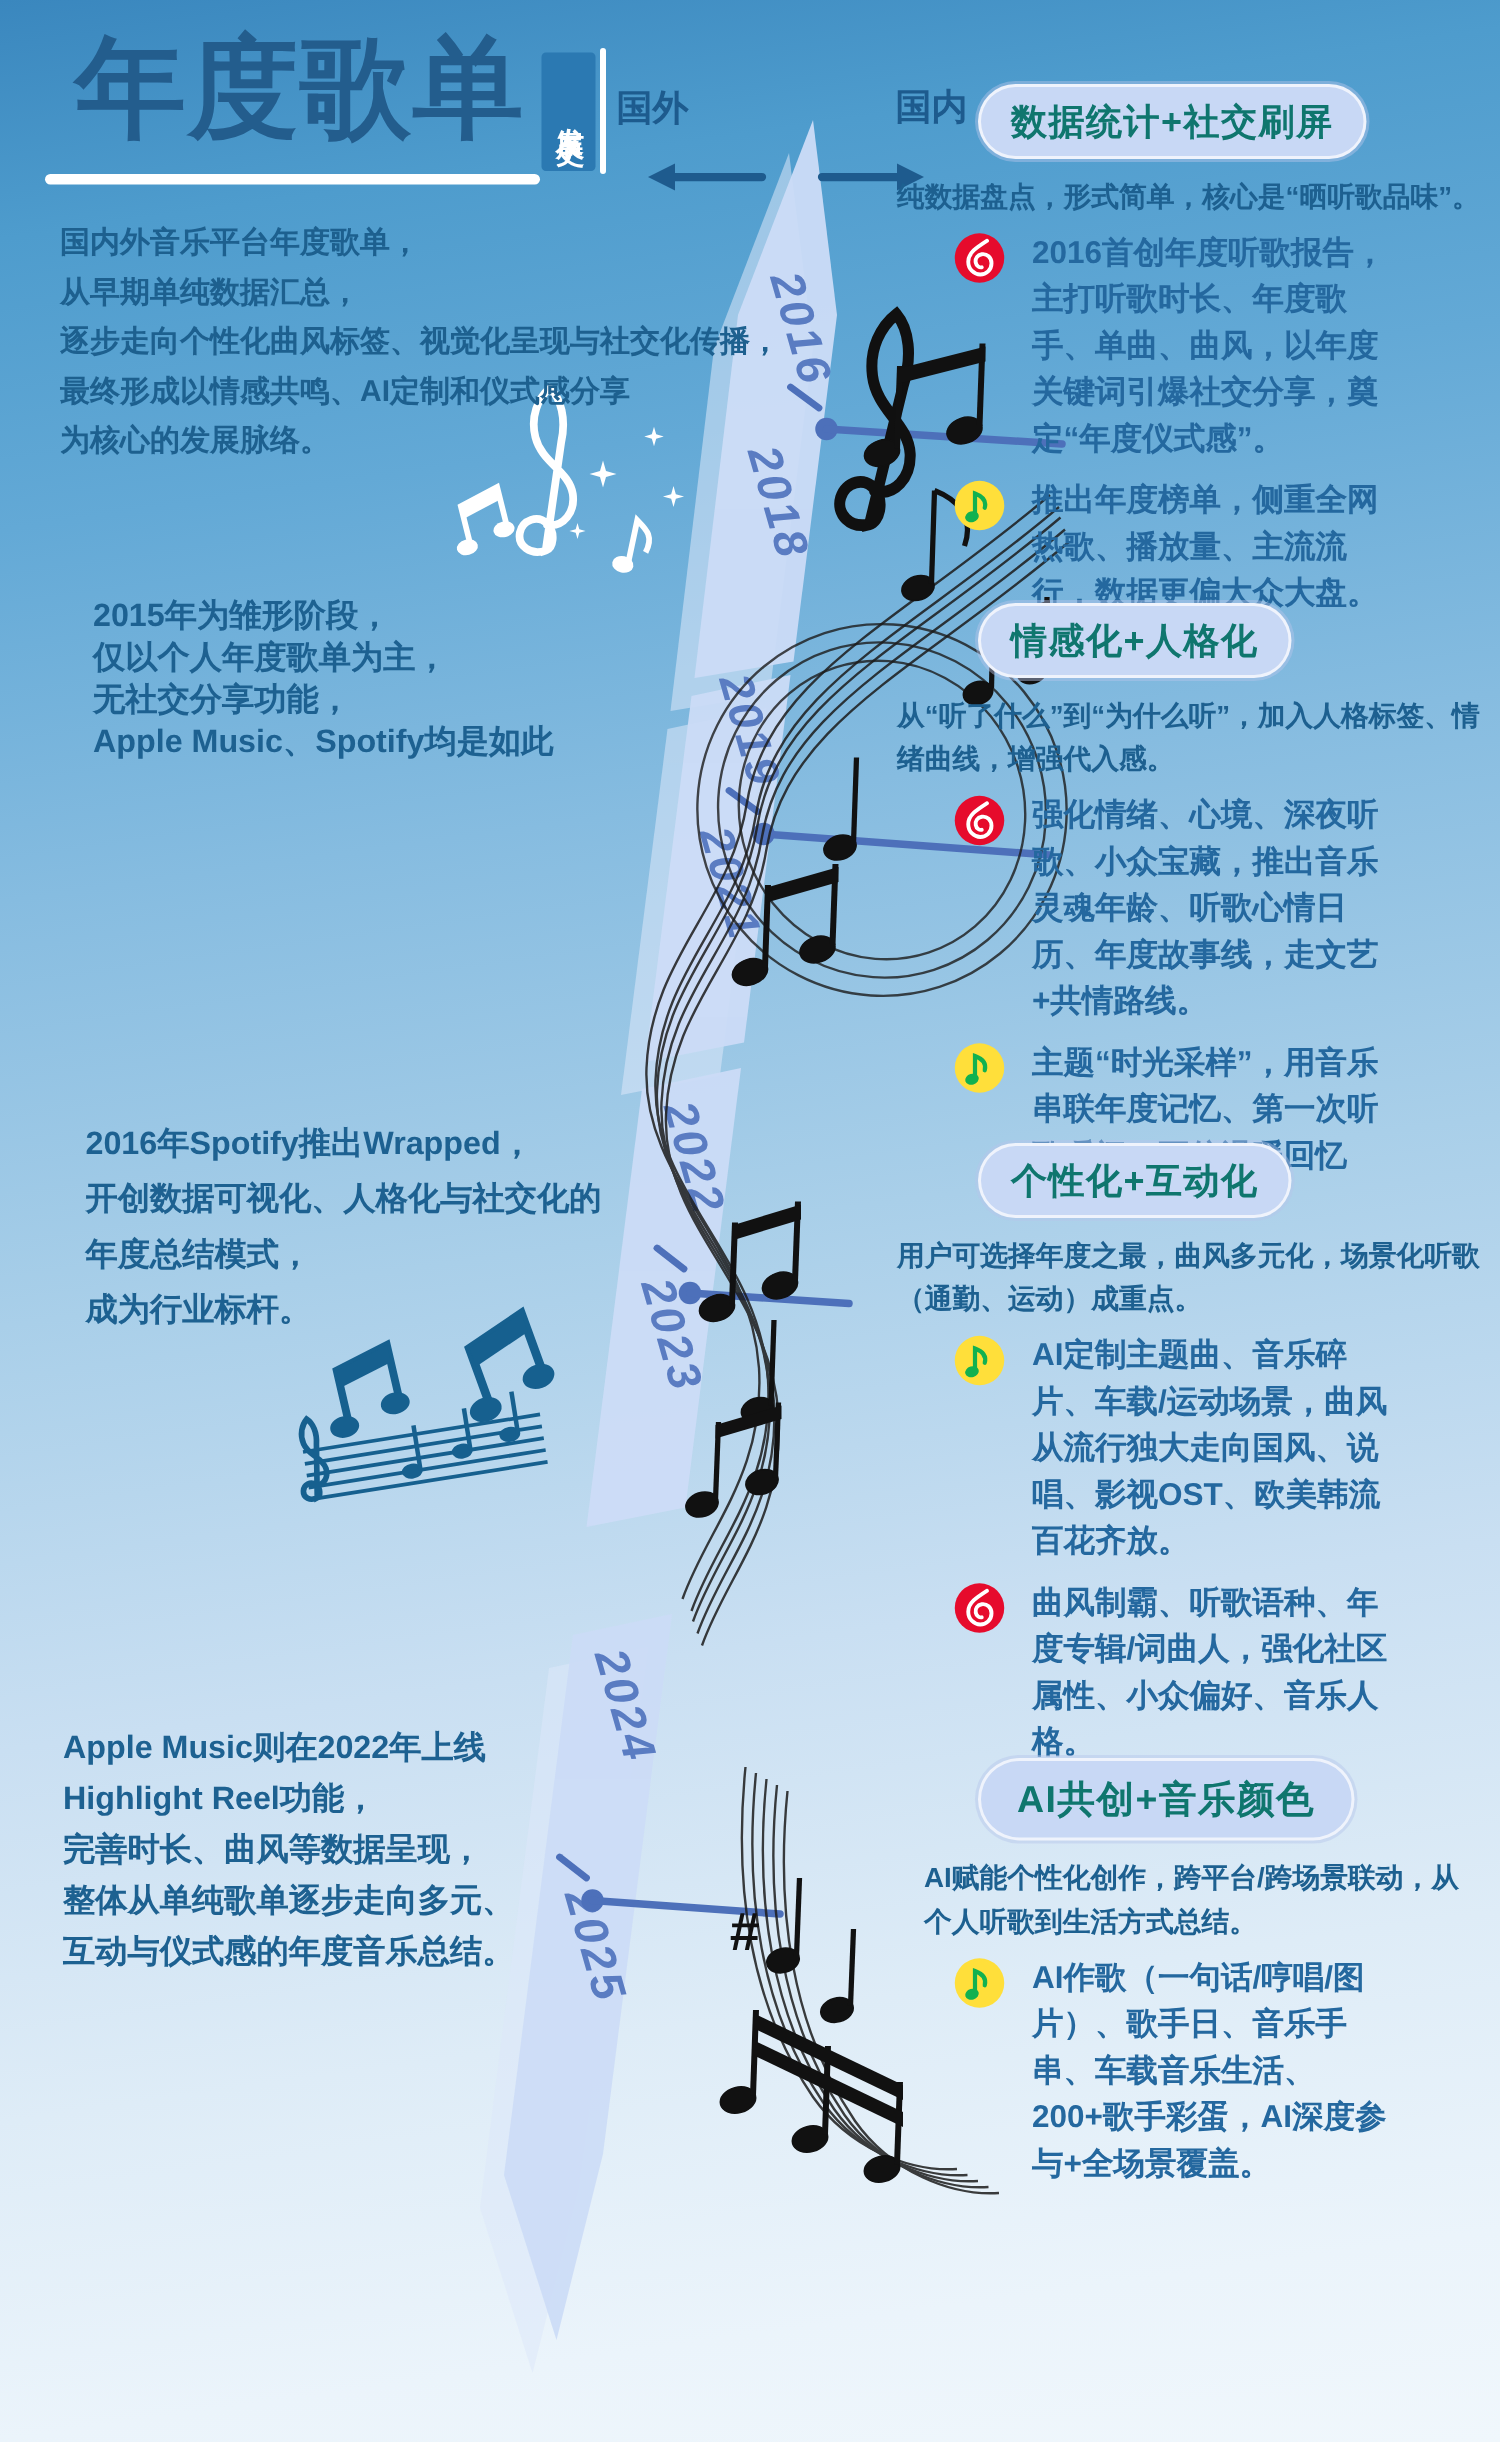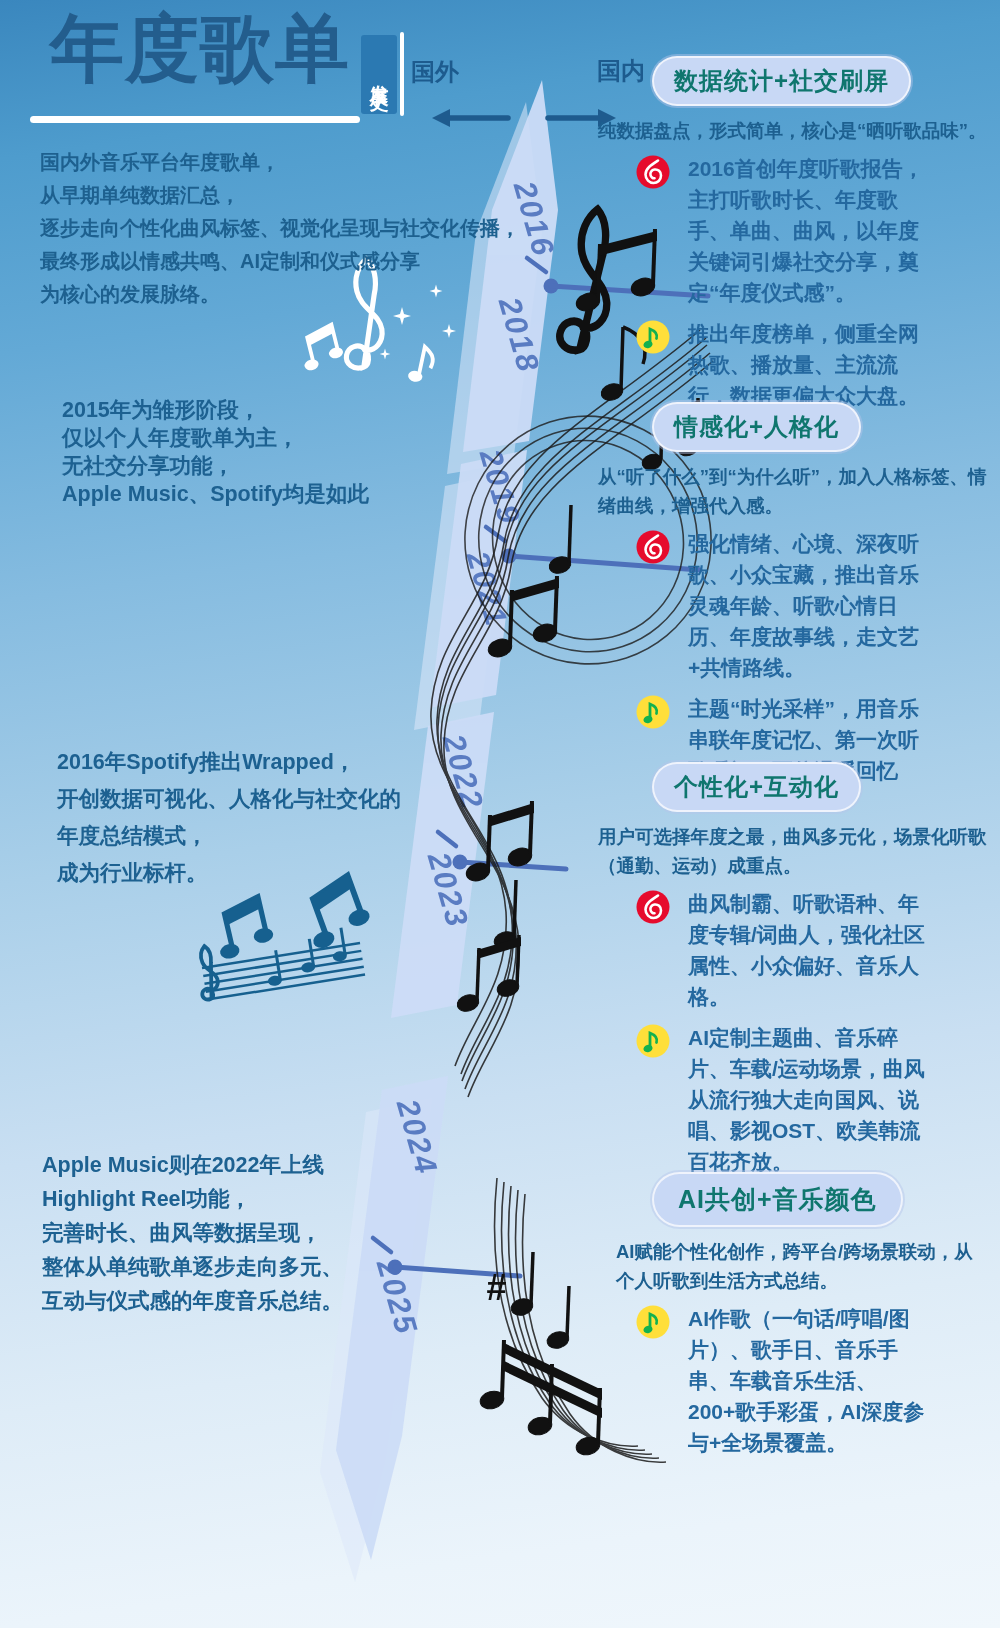--- a/index.html
+++ b/index.html
@@ -4,21 +4,21 @@
 <style>
   html,body{margin:0;padding:0;background:#dfeaf4;}
   .canvas{
     position:relative;width:1000px;height:1628px;overflow:hidden;
     font-family:"Liberation Sans","DejaVu Sans",sans-serif;
     background:linear-gradient(172deg,#3a87be 0%,#4e9ccd 9%,#63a9d6 20%,#86bce0 34%,#a9cfe9 50%,#c9dff2 66%,#deecf7 80%,#ebf4fb 92%,#f0f7fc 100%);
   }
   .deco{position:absolute;left:0;top:0;z-index:1;pointer-events:none;}
   .layer{position:absolute;z-index:2;}
 
-  .page-title{left:50px;top:8px;font-size:74px;font-weight:bold;color:#235d8d;letter-spacing:1px;line-height:1.1;margin:0;}
+  .page-title{left:50px;top:18px;font-size:74px;font-weight:bold;color:#235d8d;letter-spacing:1px;line-height:1.1;margin:0;}
   .title-underline{left:30px;top:116px;width:330px;height:7px;background:#ffffff;border-radius:4px;}
   .era-badge{left:361px;top:35px;width:36px;height:79px;background:#2b79b2;border-radius:3px;
     color:#fff;font-size:19px;font-weight:bold;writing-mode:vertical-rl;text-align:center;letter-spacing:3px;line-height:36px;}
   .era-line{left:400px;top:32px;width:4px;height:84px;background:#fff;border-radius:2px;}
 
   .col-label{font-size:24px;font-weight:bold;color:#1d5b8e;}
   .col-label.l{left:411px;top:56px;}
   .col-label.r{left:597px;top:55px;}
 
   .pre{white-space:pre-line;}
@@ -282,36 +282,36 @@
       <p class="itext">主题“时光采样”，用音乐串联年度记忆、第一次听歌瞬间，更偏温暖回忆向。</p>
     </div>
   </section>
 
   <section class="sec s3">
     <div class="pill">个性化+互动化</div>
     <p class="sec-intro">用户可选择年度之最，曲风多元化，场景化听歌（通勤、运动）成重点。</p>
     <div class="item">
       <span class="picon">
         <svg width="34" height="34" viewBox="0 0 34 34">
-            <circle cx="17" cy="17" r="16.5" fill="#e60b2c"></circle>
-            <path d="M22 5.5 C15 10 9.5 13.5 9.5 19.5 C9.5 24.5 13.5 28 17.5 28 C21.5 28 25 25 25 20.5 C25 16.5 22 14 18.5 14.5 C15.5 15 14 17.5 14.5 20 C15 22.5 17 23.5 18.5 23.2" stroke="#fff" stroke-width="2.6" fill="none" stroke-linecap="round"></path>
-          </svg>
-      </span>
-      <p class="itext">曲风制霸、听歌语种、年度专辑/词曲人，强化社区属性、小众偏好、音乐人格。</p>
-    </div>
-    <div class="item">
-      <span class="picon">
-        <svg width="34" height="34" viewBox="0 0 34 34">
             <circle cx="17" cy="17" r="16.5" fill="#ffdf3a"></circle>
             <path d="M14 24 L14 9 C18 10.5 22 13 20.5 18.5" stroke="#12b150" stroke-width="2.8" fill="none" stroke-linecap="round"></path>
             <ellipse cx="12" cy="24.5" rx="4.6" ry="3.6" fill="#12b150" transform="rotate(-16 12 24.5)"></ellipse>
           </svg>
       </span>
       <p class="itext">AI定制主题曲、音乐碎片、车载/运动场景，曲风从流行独大走向国风、说唱、影视OST、欧美韩流百花齐放。</p>
     </div>
+    <div class="item">
+      <span class="picon">
+        <svg width="34" height="34" viewBox="0 0 34 34">
+            <circle cx="17" cy="17" r="16.5" fill="#e60b2c"></circle>
+            <path d="M22 5.5 C15 10 9.5 13.5 9.5 19.5 C9.5 24.5 13.5 28 17.5 28 C21.5 28 25 25 25 20.5 C25 16.5 22 14 18.5 14.5 C15.5 15 14 17.5 14.5 20 C15 22.5 17 23.5 18.5 23.2" stroke="#fff" stroke-width="2.6" fill="none" stroke-linecap="round"></path>
+          </svg>
+      </span>
+      <p class="itext">曲风制霸、听歌语种、年度专辑/词曲人，强化社区属性、小众偏好、音乐人格。</p>
+    </div>
   </section>
 
   <section class="sec s4">
     <div class="pill">AI共创+音乐颜色</div>
     <p class="sec-intro">AI赋能个性化创作，跨平台/跨场景联动，从个人听歌到生活方式总结。</p>
     <div class="item">
       <span class="picon">
         <svg width="34" height="34" viewBox="0 0 34 34">
             <circle cx="17" cy="17" r="16.5" fill="#ffdf3a"></circle>
             <path d="M14 24 L14 9 C18 10.5 22 13 20.5 18.5" stroke="#12b150" stroke-width="2.8" fill="none" stroke-linecap="round"></path>

